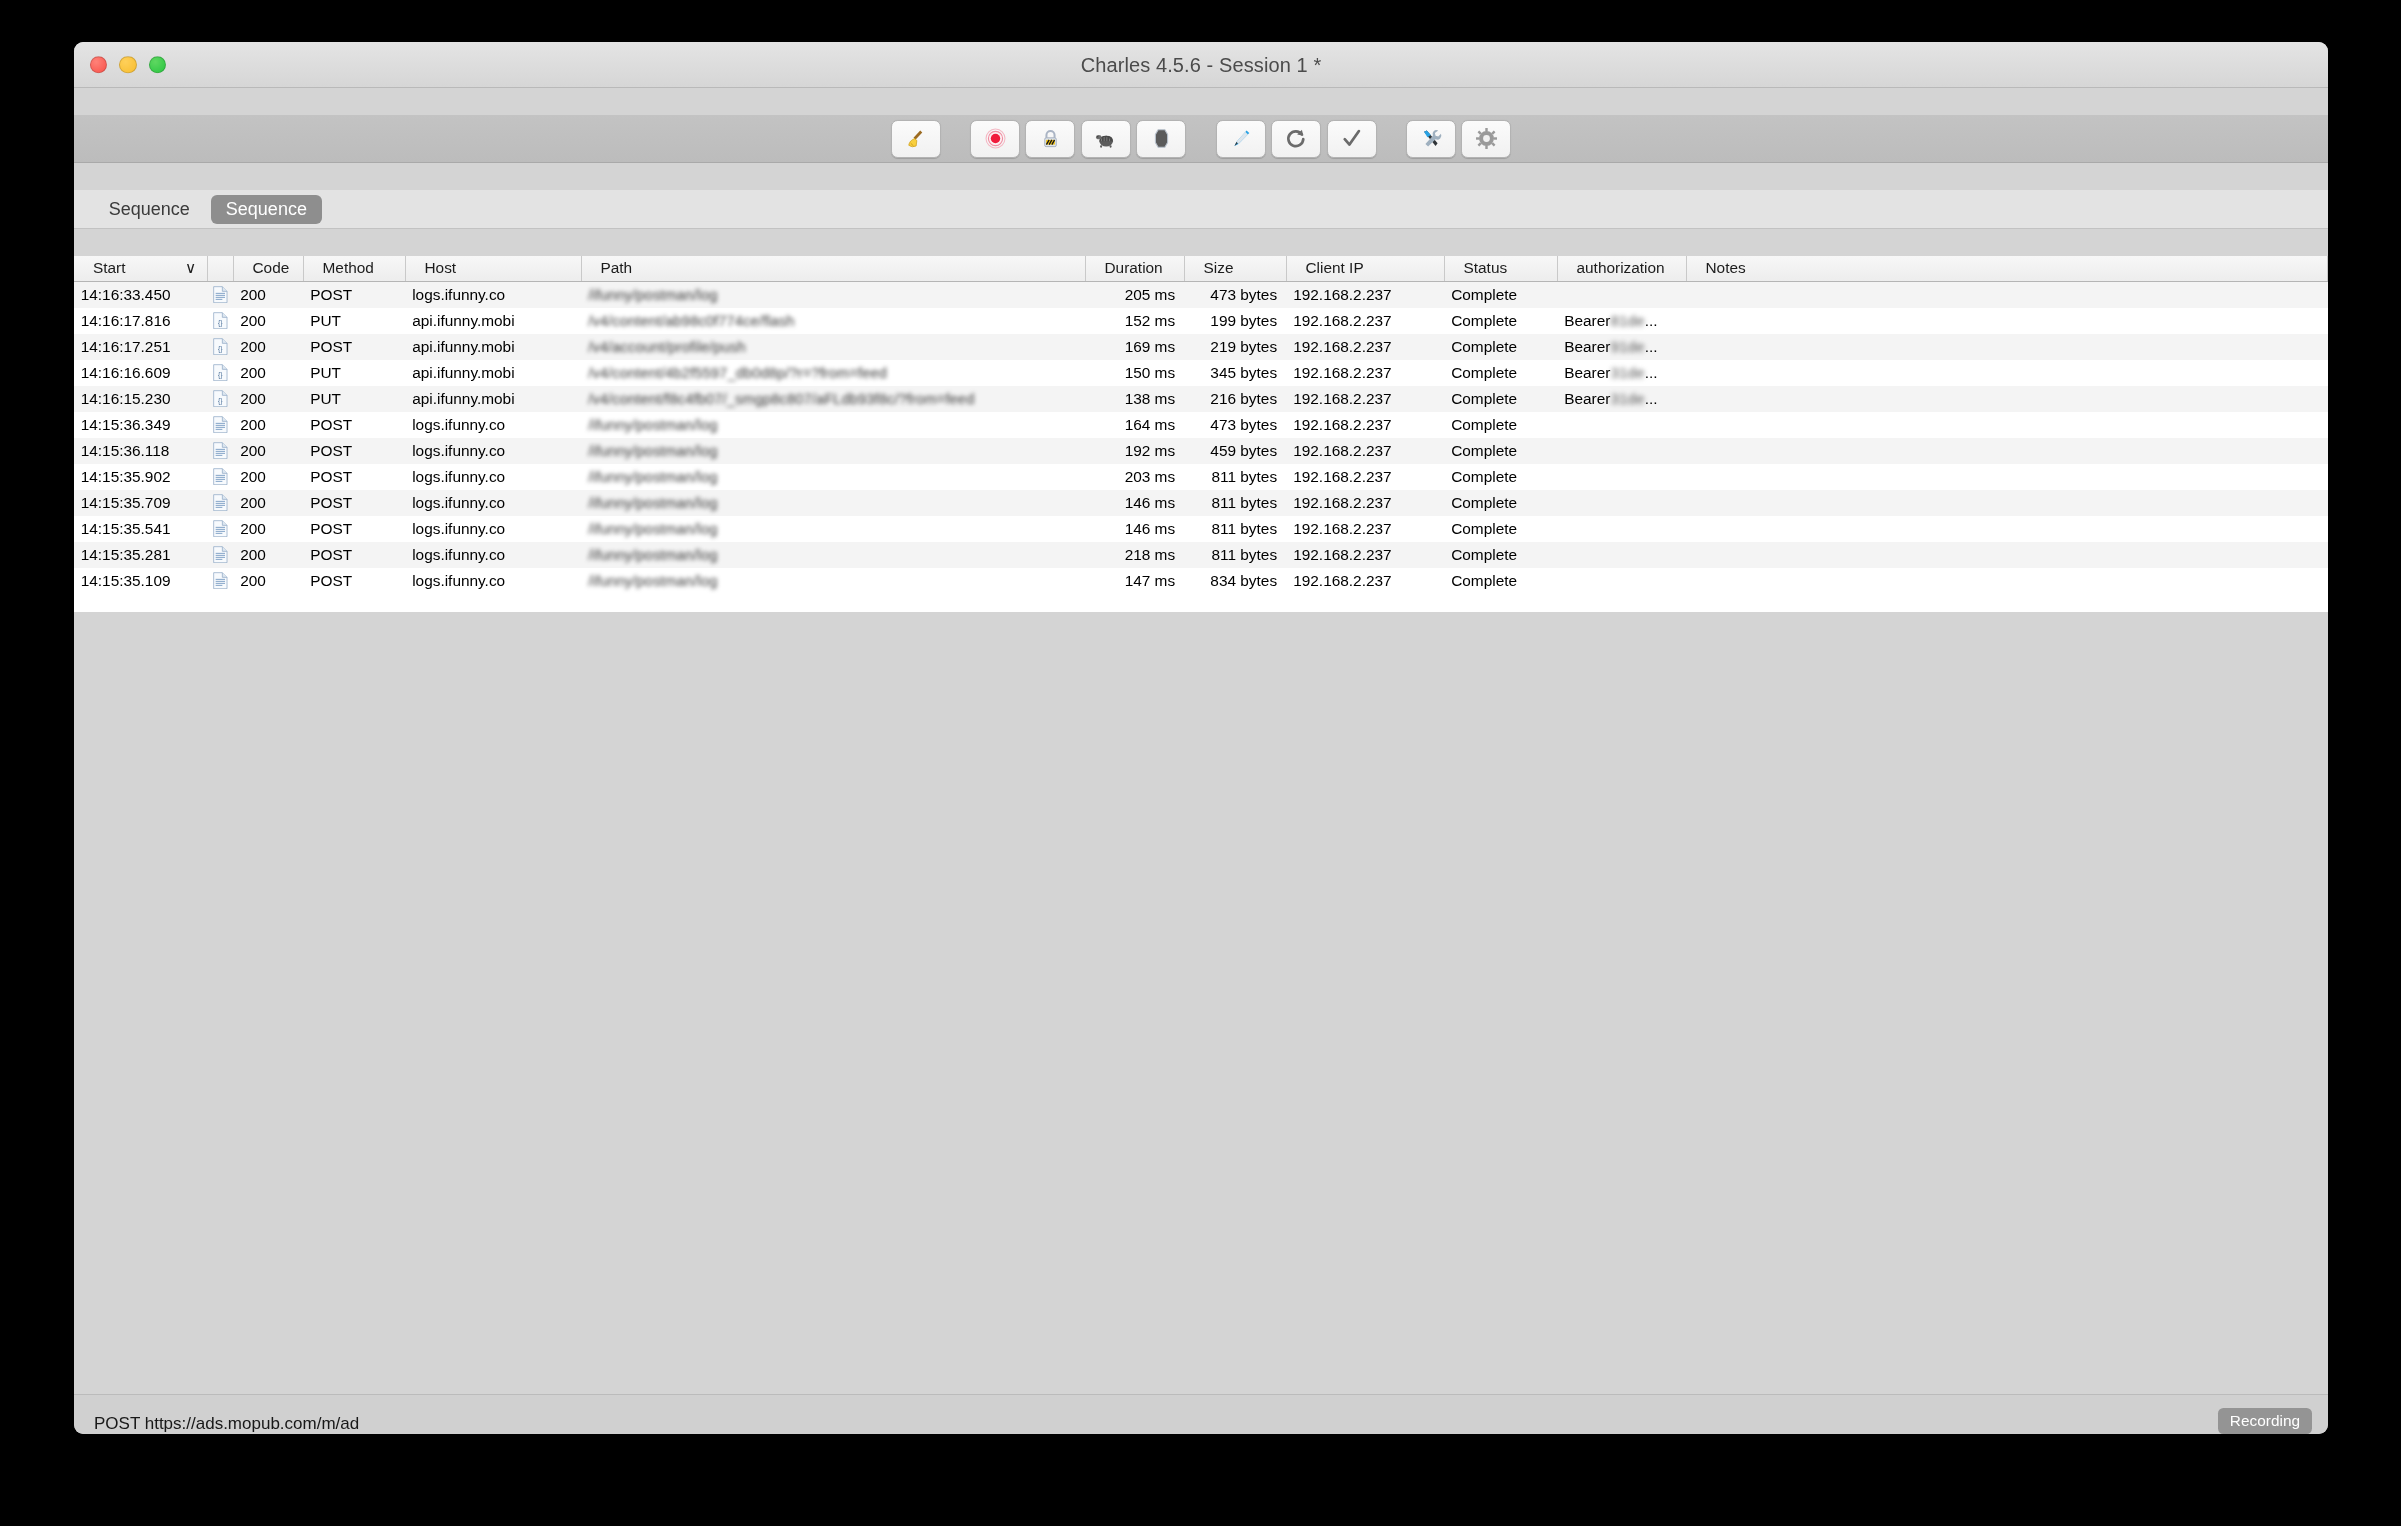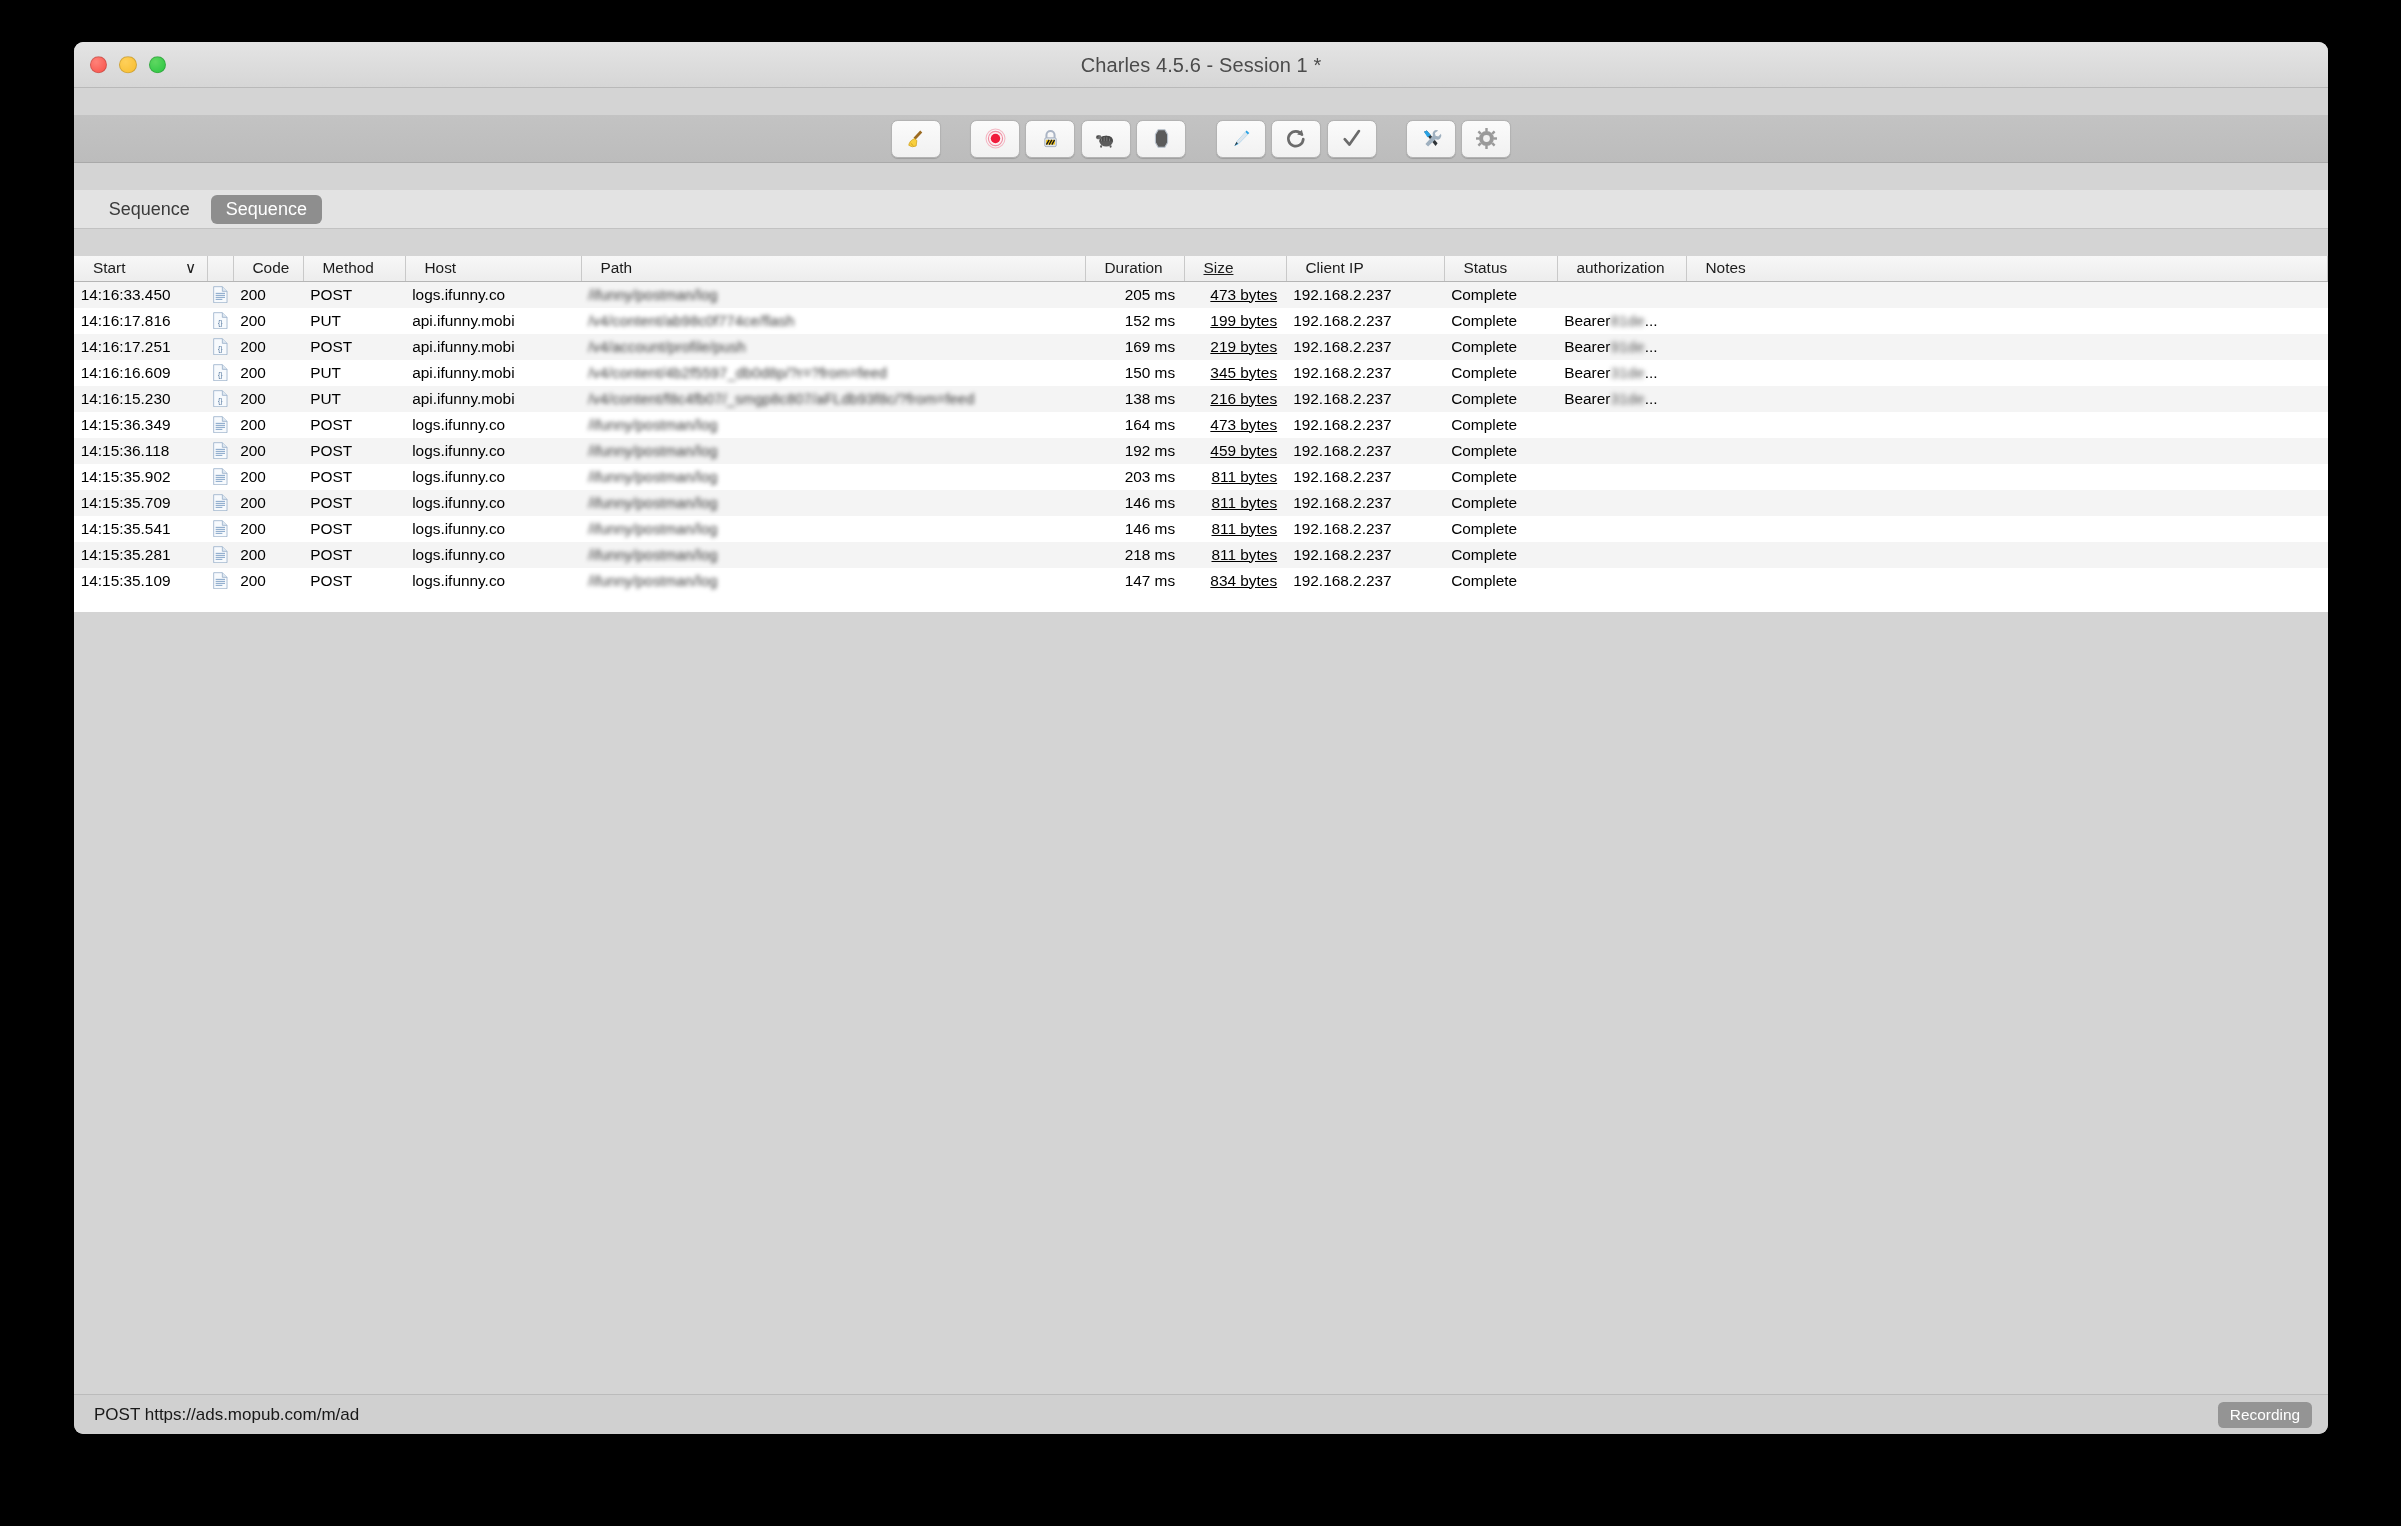--- a/index.html
+++ b/index.html
@@ -147,21 +147,21 @@
   }
 
   
   .c-start { width: 134px; }
   .c-icon  { width: 25.5px; padding-left: 0; }
   .c-code  { width: 70px; }
   .c-method{ width: 102px; }
   .c-host  { width: 176px; }
   .c-path  { width: 504px; }
   .c-dur   { width: 99px; }
-  .c-size  { width: 102px; text-decoration: underline; }
+  .c-size  { width: 102px; }
   .c-ip    { width: 158px; }
   .c-status{ width: 113px; }
   .c-auth  { width: 129px; }
   .c-notes { flex: 1 1 auto; }
 
   .rows { position: relative; }
   .row {
     display: flex;
     height: 26px;
     align-items: center;
@@ -275,21 +275,21 @@
     flex: 1 1 auto;
     background: #d4d4d4;
   }
 
   
   .statusbar {
     flex: 0 0 40px;
     background: #d0d0d0;
     border-top: 0.7px solid #bbbbbb;
     display: flex;
-    align-items: center;
+    align-items: flex-end;
     justify-content: space-between;
     padding: 0 16px 0 20px;
   }
   .status-url { font-size: 17px; color: #181818; }
   .recording-badge {
     background: #949494;
     color: #ffffff;
     font-size: 15.4px;
     padding: 4px 12px;
     border-radius: 5.4px;

